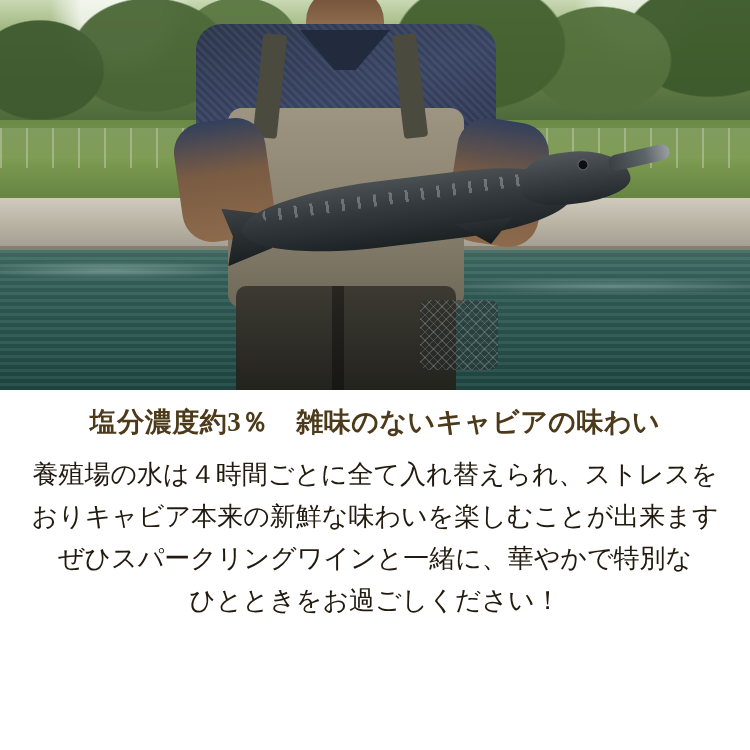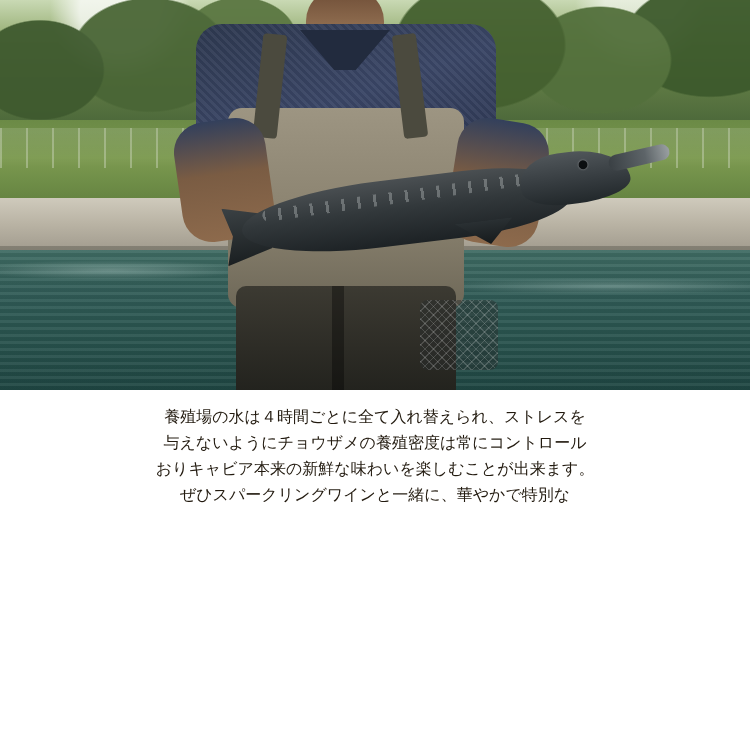--- a/index.html
+++ b/index.html
@@ -235,21 +235,21 @@
     padding-top: 14px;
     font-size: 27px;
     font-weight: 600;
     letter-spacing: 0.5px;
     color: #4c3a1a;
     font-family: "Liberation Serif", serif;
   }
   .body {
     margin: 14px 0 0 0;
     padding: 0 28px;
-    font-size: 16px;
+    font-size: 26px;
     line-height: 1.62;
     color: #221a0f;
     font-family: "Liberation Serif", serif;
   }
   .body .line { display: block; white-space: nowrap; }
 </style>
 </head>
 <body>
 
 <div class="page">
@@ -281,21 +281,22 @@
       <div class="fish-body"></div>
       <div class="fish-scutes"></div>
       <div class="fish-fin"></div>
       <div class="fish-head"></div>
       <div class="fish-snout"></div>
       <div class="fish-eye"></div>
     </div>
   </div>
 
   <div class="textblock">
+    <h2 class="headline">塩分濃度約3％　雑味のないキャビアの味わい</h2>
     <p class="body">
       <span class="line">養殖場の水は４時間ごとに全て入れ替えられ、ストレスを</span>
-      <span class="line">与えないようにチョウザメの養殖密度は常にコントロール</span>
-      <span class="line">おりキャビア本来の新鮮な味わいを楽しむことが出来ます。</span>
+      <span class="line">おりキャビア本来の新鮮な味わいを楽しむことが出来ます</span>
       <span class="line">ぜひスパークリングワインと一緒に、華やかで特別な</span>
+      <span class="line">ひとときをお過ごしください！</span>
     </p>
   </div>
 
 </div>
 
 </body></html>

